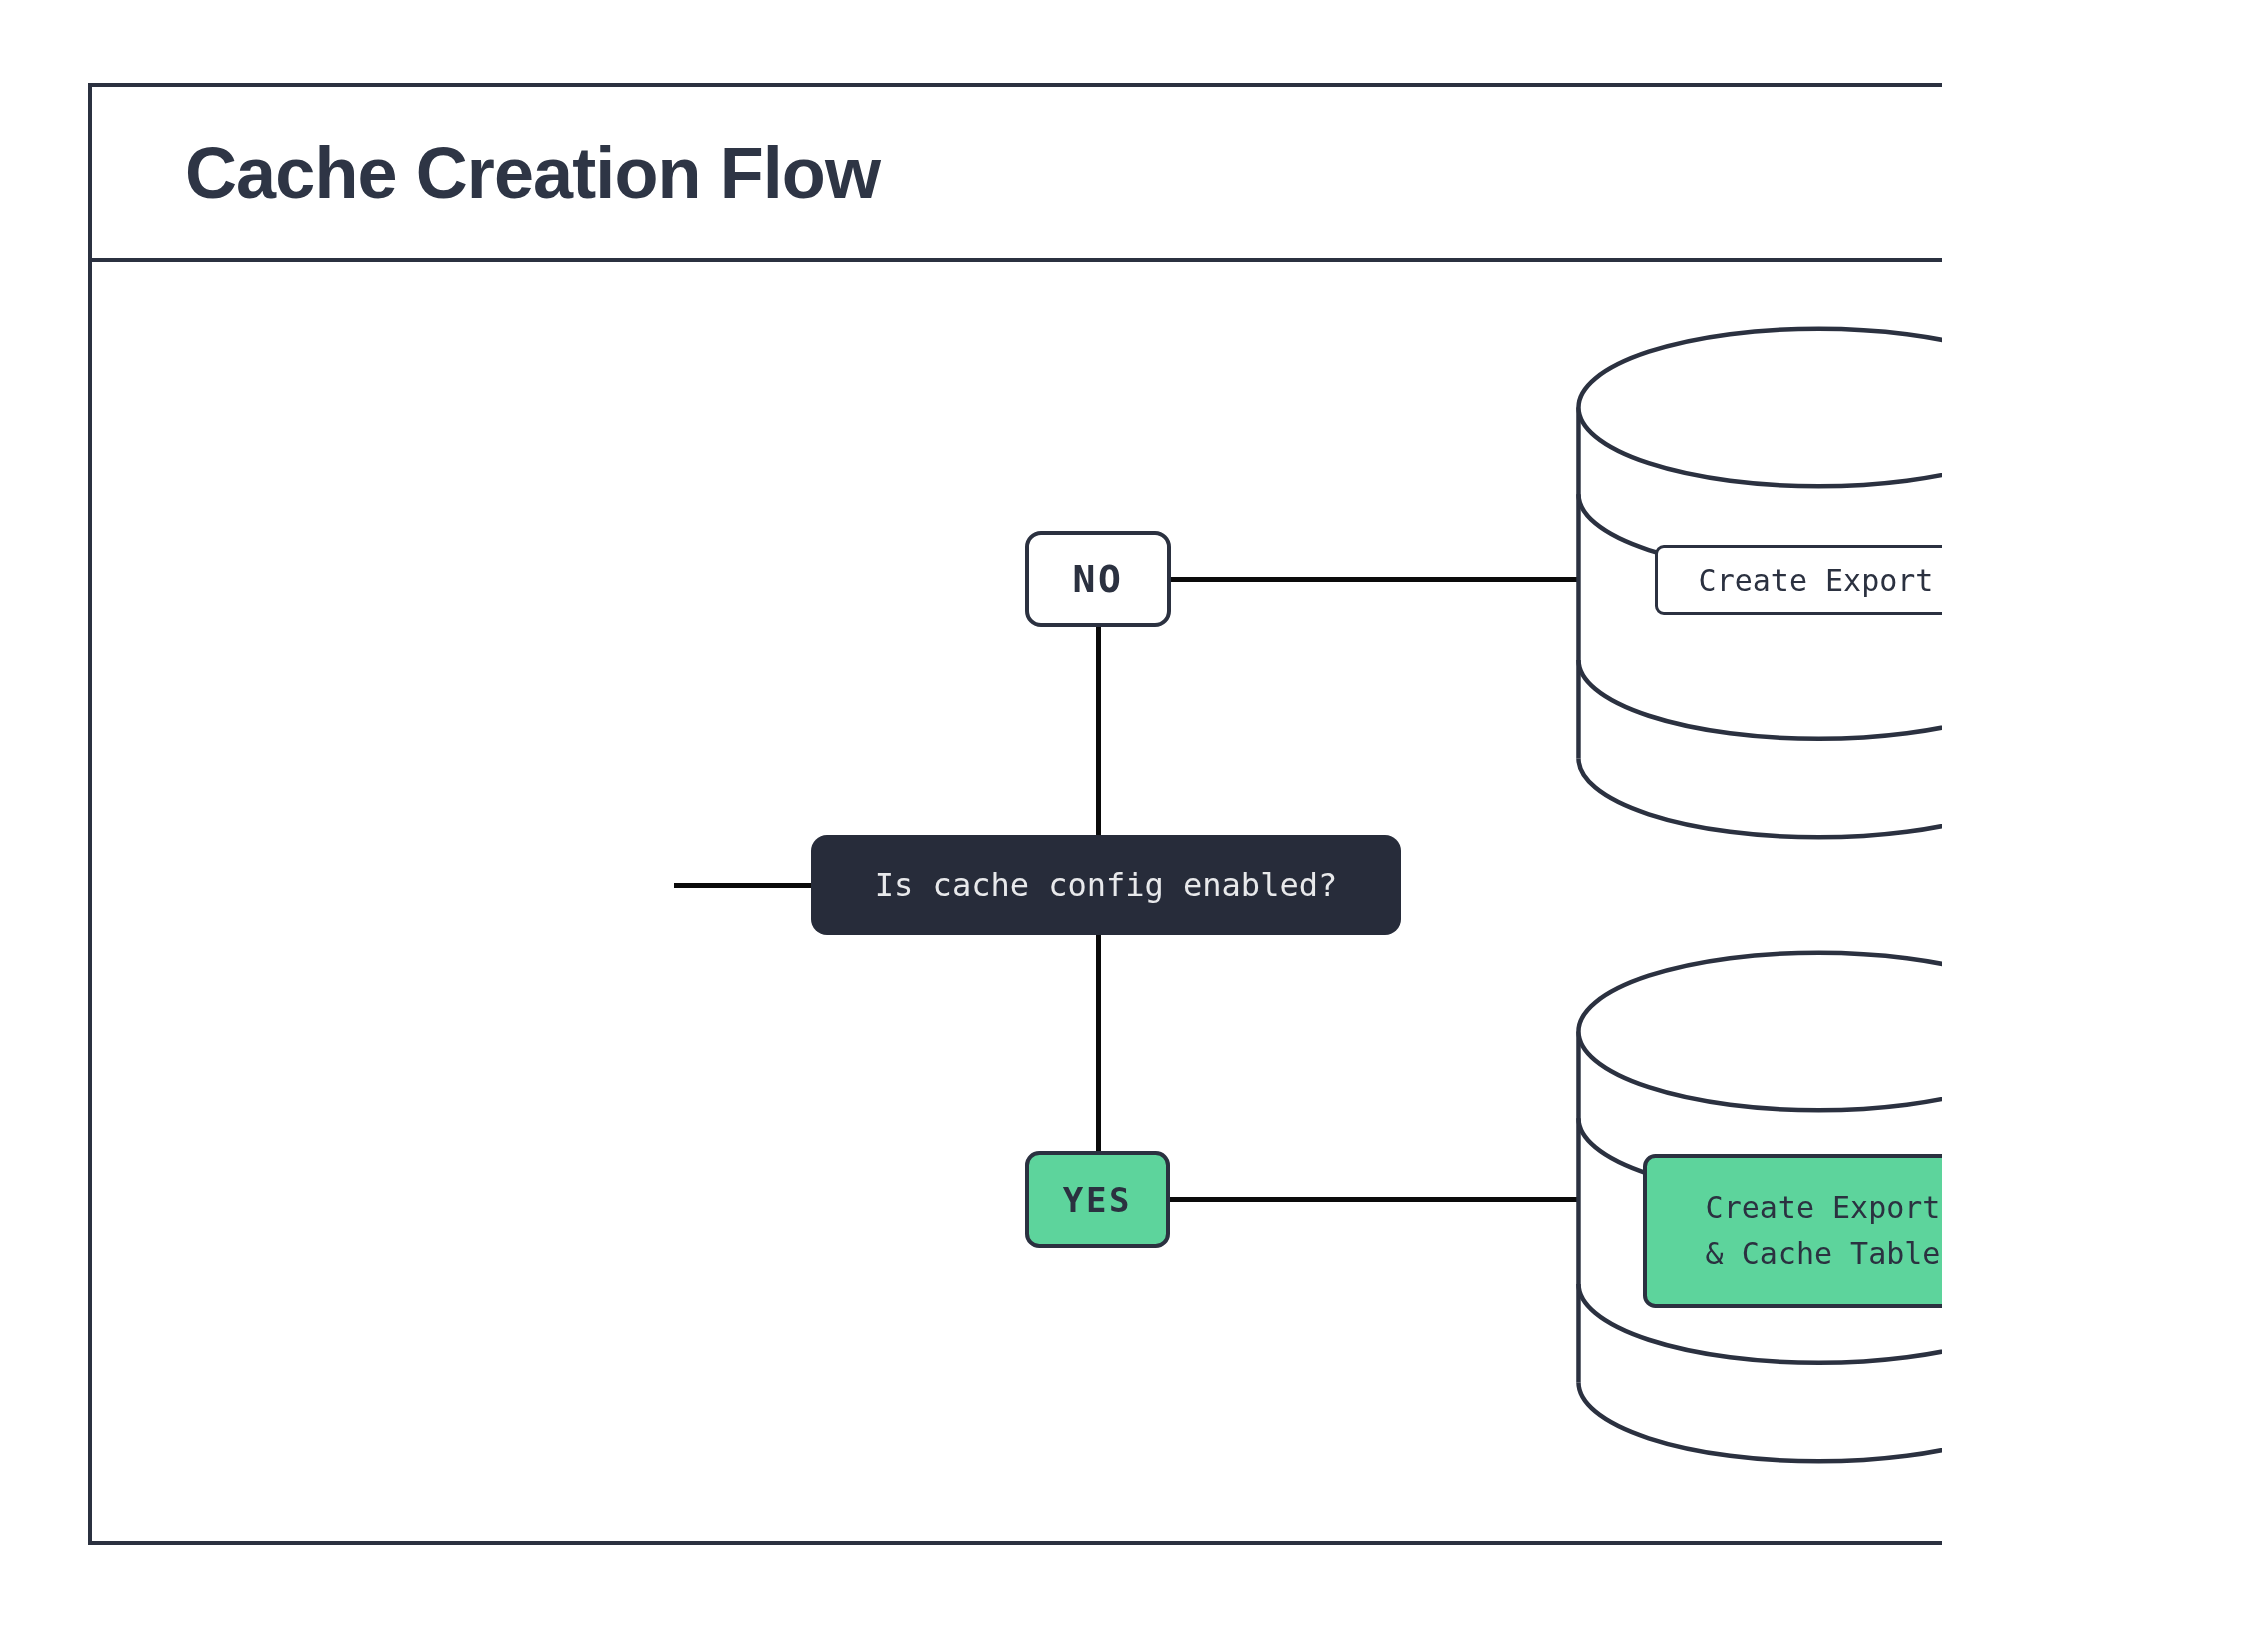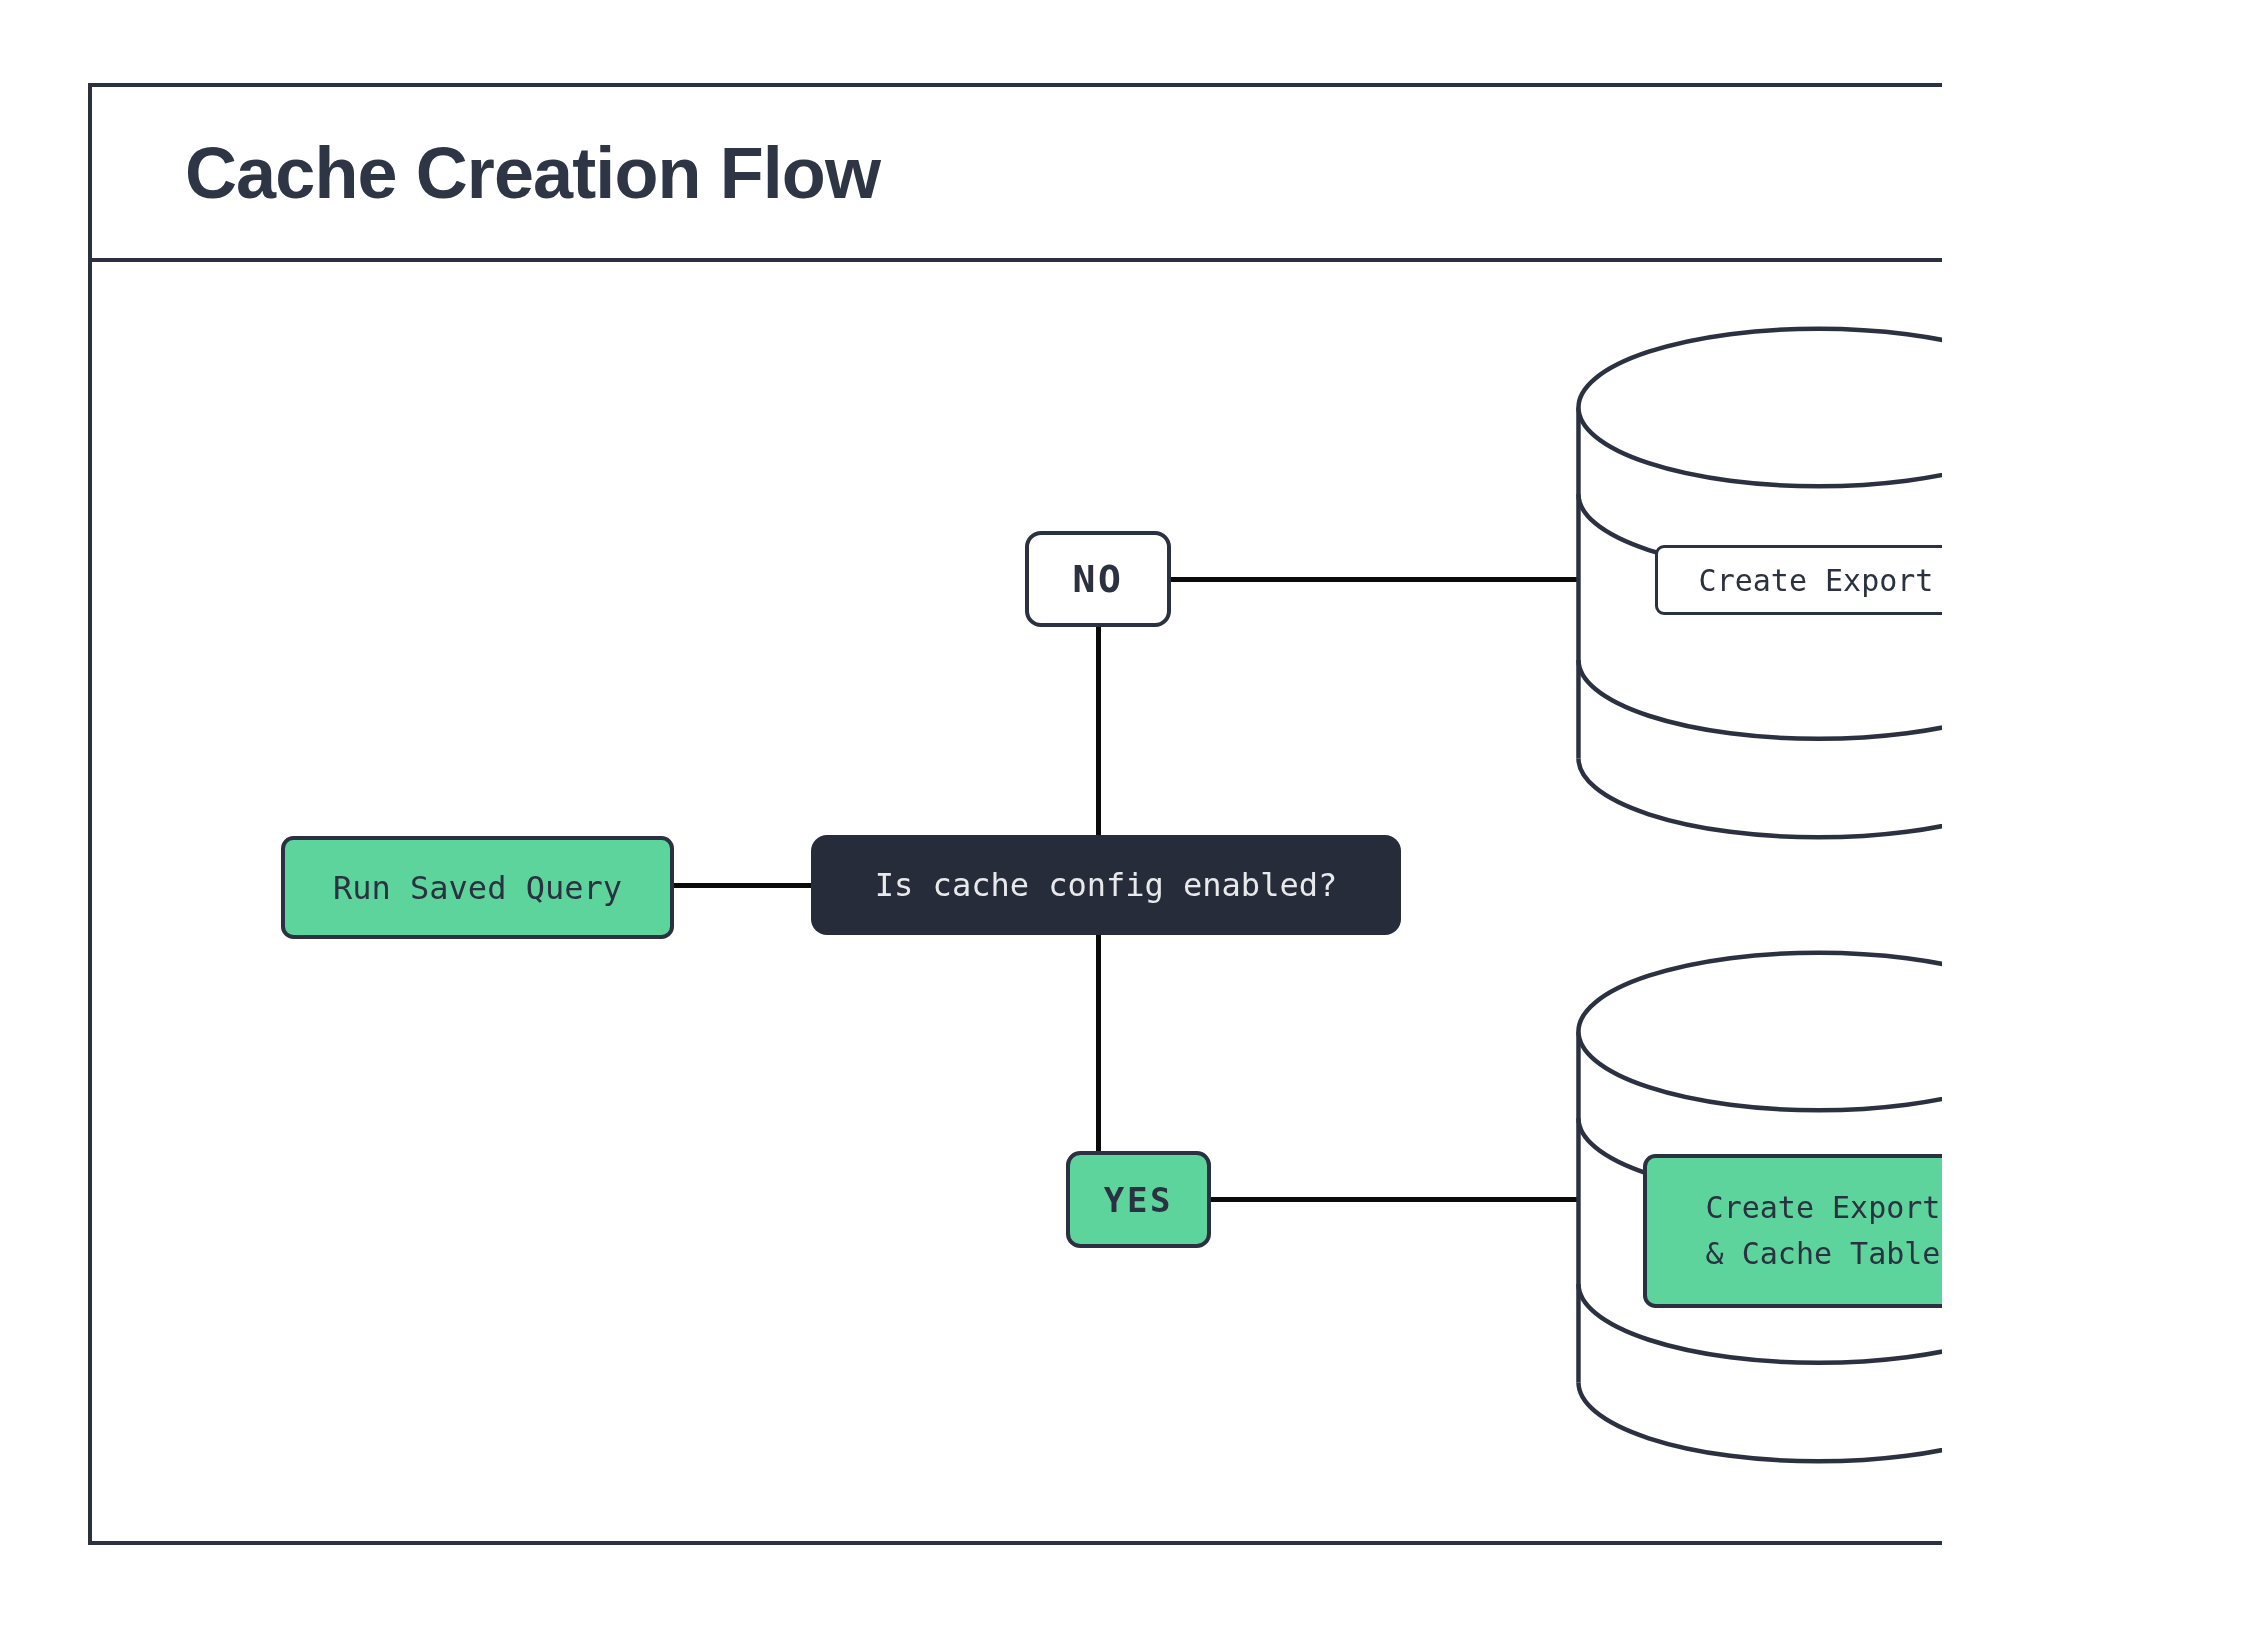--- a/index.html
+++ b/index.html
@@ -53,21 +53,21 @@
     font-size: 32px; color: #e8e9eb; text-align: right;
   }
   .node-no {
     left: 1025px; top: 531px; width: 146px; height: 96px;
     background: #ffffff; border: 4.5px solid #2b3140; border-radius: 16px;
     font-size: 38px; font-weight: 700; letter-spacing: 2.7px; color: #2b3140;
   }
   .node-yes {
     left: 1025px; top: 1151px; width: 145px; height: 97px;
     background: #5dd49c; border: 4.5px solid #2b3140; border-radius: 14.3px;
-    font-size: 34px; font-weight: 700; letter-spacing: 2.7px; color: #2b3140; margin-left: 41px;
+    font-size: 34px; font-weight: 700; letter-spacing: 2.7px; color: #2b3140;
   }
   .db-label-no {
     left: 1655px; top: 545px; width: 322px; height: 70px;
     background: #ffffff; border: 3.6px solid #2b3140; border-radius: 9px;
     font-size: 30px; color: #2b3140;
   }
   .db-label-yes {
     left: 1643px; top: 1154px; width: 360px; height: 154px;
     background: #5dd49c; border: 4.5px solid #2b3140; border-radius: 12.5px;
     font-size: 30px; color: #2b3140;
@@ -110,21 +110,20 @@
     <svg viewBox="0 0 546 578" fill="none" xmlns="http://www.w3.org/2000/svg">
       <line x1="5" y1="93" x2="5" y2="485" stroke="#2b3140" stroke-width="5"></line>
       <line x1="541" y1="93" x2="541" y2="485" stroke="#2b3140" stroke-width="5"></line>
       <path d="M 5 190 A 268 88 0 0 0 541 190" stroke="#2b3140" stroke-width="5"></path>
       <path d="M 5 375 A 268 88 0 0 0 541 375" stroke="#2b3140" stroke-width="5"></path>
       <path d="M 5 485 A 268 88 0 0 0 541 485" stroke="#2b3140" stroke-width="5"></path>
       <ellipse cx="273" cy="93" rx="268" ry="88" fill="#ffffff" stroke="#2b3140" stroke-width="5"></ellipse>
     </svg>
   </div>
 
-  <div class="abs node node-start">Run Saved Query</div>
 
   <div class="abs node node-decision">Is cache config enabled?</div>
 
   <div class="abs node node-no">NO</div>
 
   <div class="abs node node-yes">YES</div>
 
   <div class="abs node db-label-no">Create Export</div>
 
   <div class="abs node db-label-yes">Create Export

